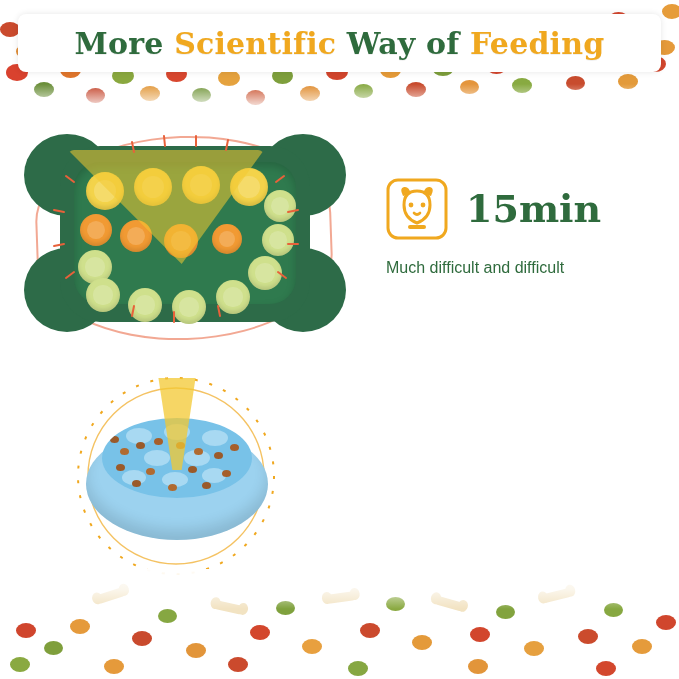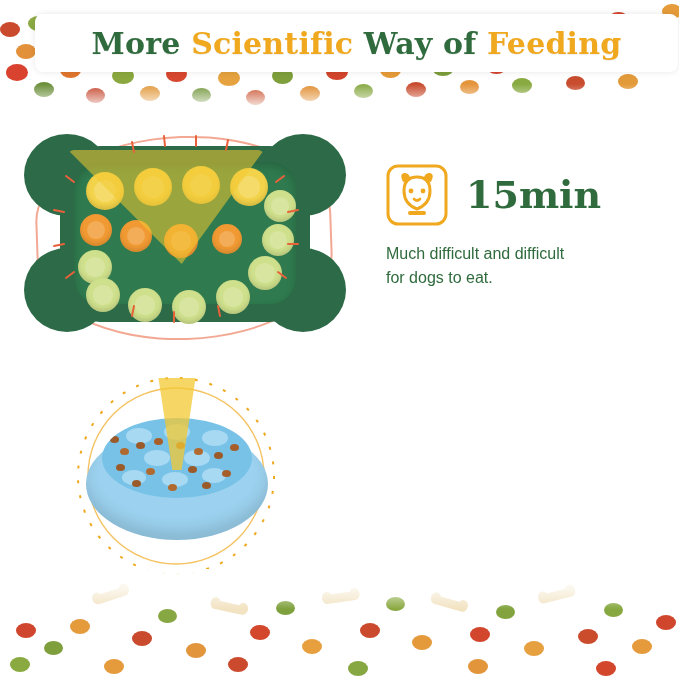--- a/index.html
+++ b/index.html
@@ -37,21 +37,21 @@
     position: absolute;
     left: 0; bottom: 0;
     width: 679px;
     height: 46px;
     background: linear-gradient(to bottom, rgba(255,255,255,0) 0%, rgba(255,255,255,0.72) 42%, #ffffff 86%);
   }
 
   
   .title-banner {
     position: absolute;
-    left: 35px;
+    left: 18px;
     top: 14px;
     width: 643px;
     height: 58px;
     background: #ffffff;
     border-radius: 8px;
     box-shadow: 0 0 6px rgba(0,0,0,0.10);
     display: flex;
     align-items: center;
     justify-content: center;
   }
@@ -141,21 +141,21 @@
     height: 114px;
     background: rgba(243,200,50,0.55);
     clip-path: polygon(0% 0%, 100% 0%, 58% 100%);
     border-radius: 6px;
   }
 
   
   .info-15 {
     position: absolute;
     left: 386px;
-    top: 164px;
+    top: 178px;
     width: 282px;
   }
   .info-row {
     display: flex;
     align-items: center;
     gap: 18px;
   }
   .dog-icon {
     width: 62px;
     height: 62px;
@@ -404,21 +404,20 @@
           <circle cx="25" cy="27" r="2.4" fill="#f0a81f"></circle>
           <circle cx="37" cy="27" r="2.4" fill="#f0a81f"></circle>
           <path d="M28 35 q3 3 6 0" fill="none" stroke="#f0a81f" stroke-width="2.6" stroke-linecap="round"></path>
           <rect x="22" y="47" width="18" height="4" rx="2" fill="#f0a81f"></rect>
         </svg>
       </span>
       <span class="time-15">15min</span>
     </div>
     <div class="caption">
       <div>Much difficult and difficult</div>
-      <div>for dogs to eat.</div>
     </div>
   </div>
 
   <div class="blue-wrap">
     <svg class="dashed-circle" viewBox="0 0 208 208">
       <circle cx="104" cy="104" r="98" fill="none" stroke="#f0a81f" stroke-width="2" stroke-dasharray="3 12"></circle>
       <circle cx="104" cy="104" r="88" fill="none" stroke="#f0a81f" stroke-width="1.4" opacity="0.7"></circle>
     </svg>
     <div class="blue-bowl"></div>
     <div class="blue-bowl-inner">

